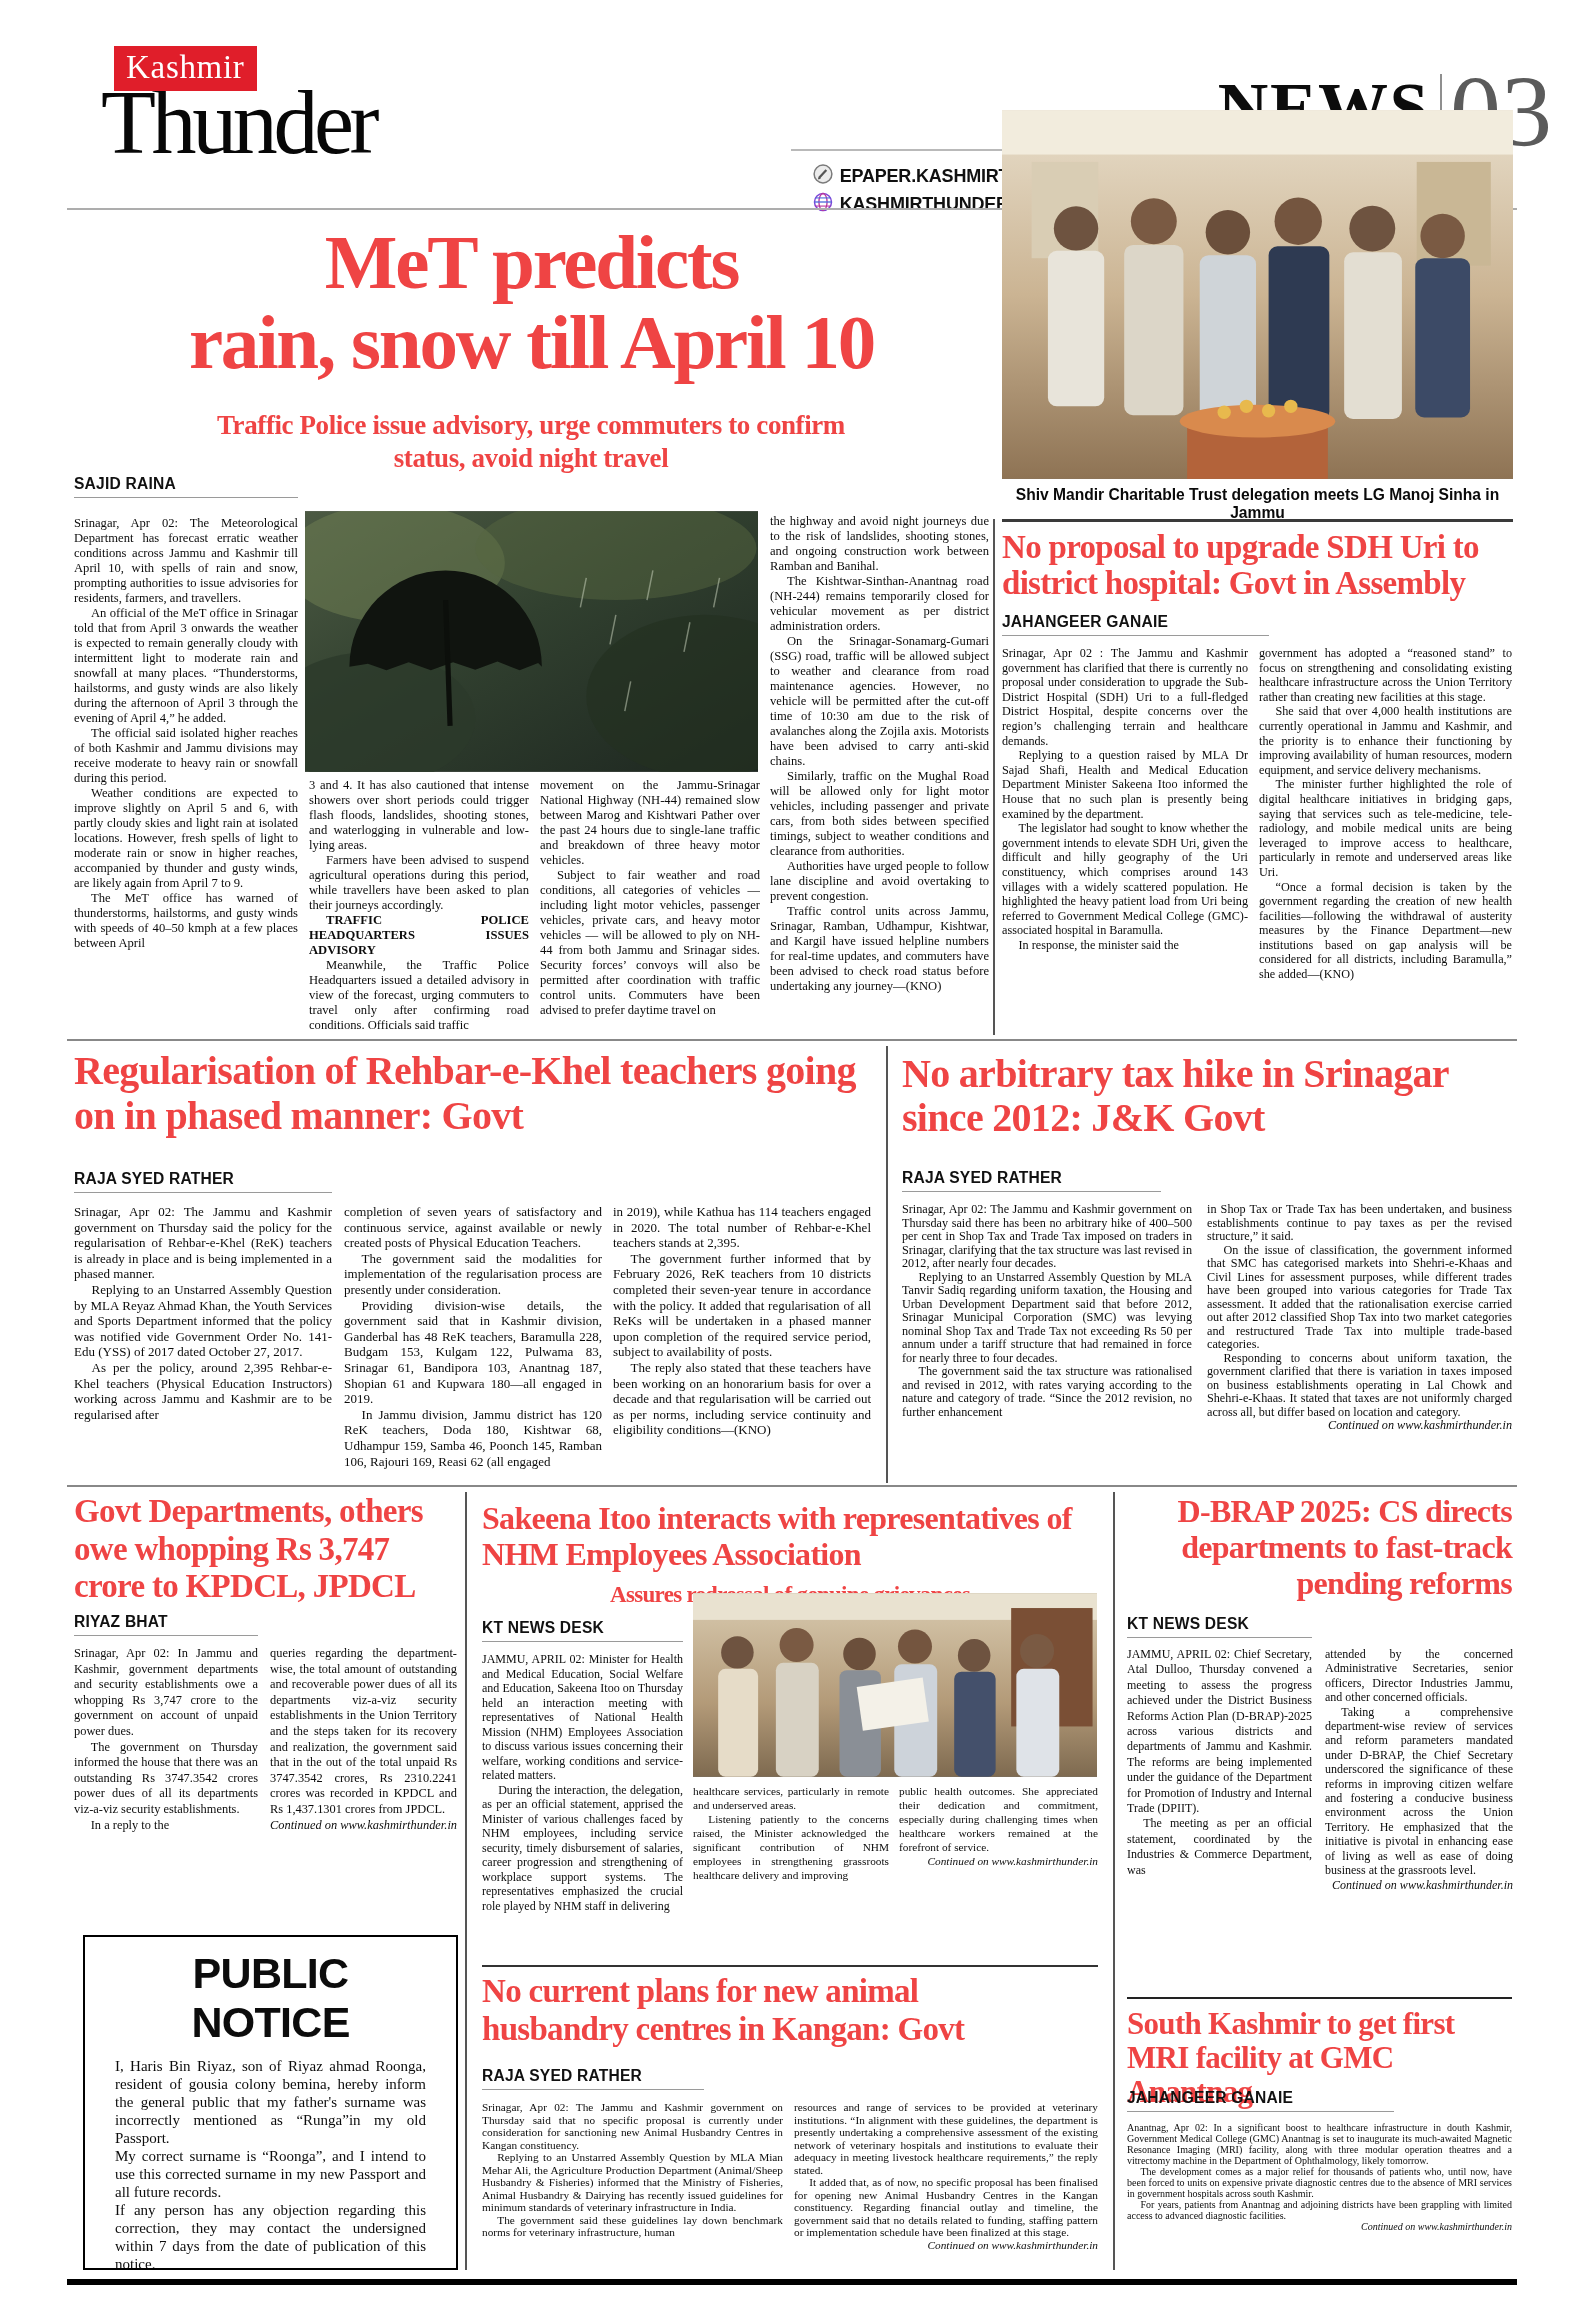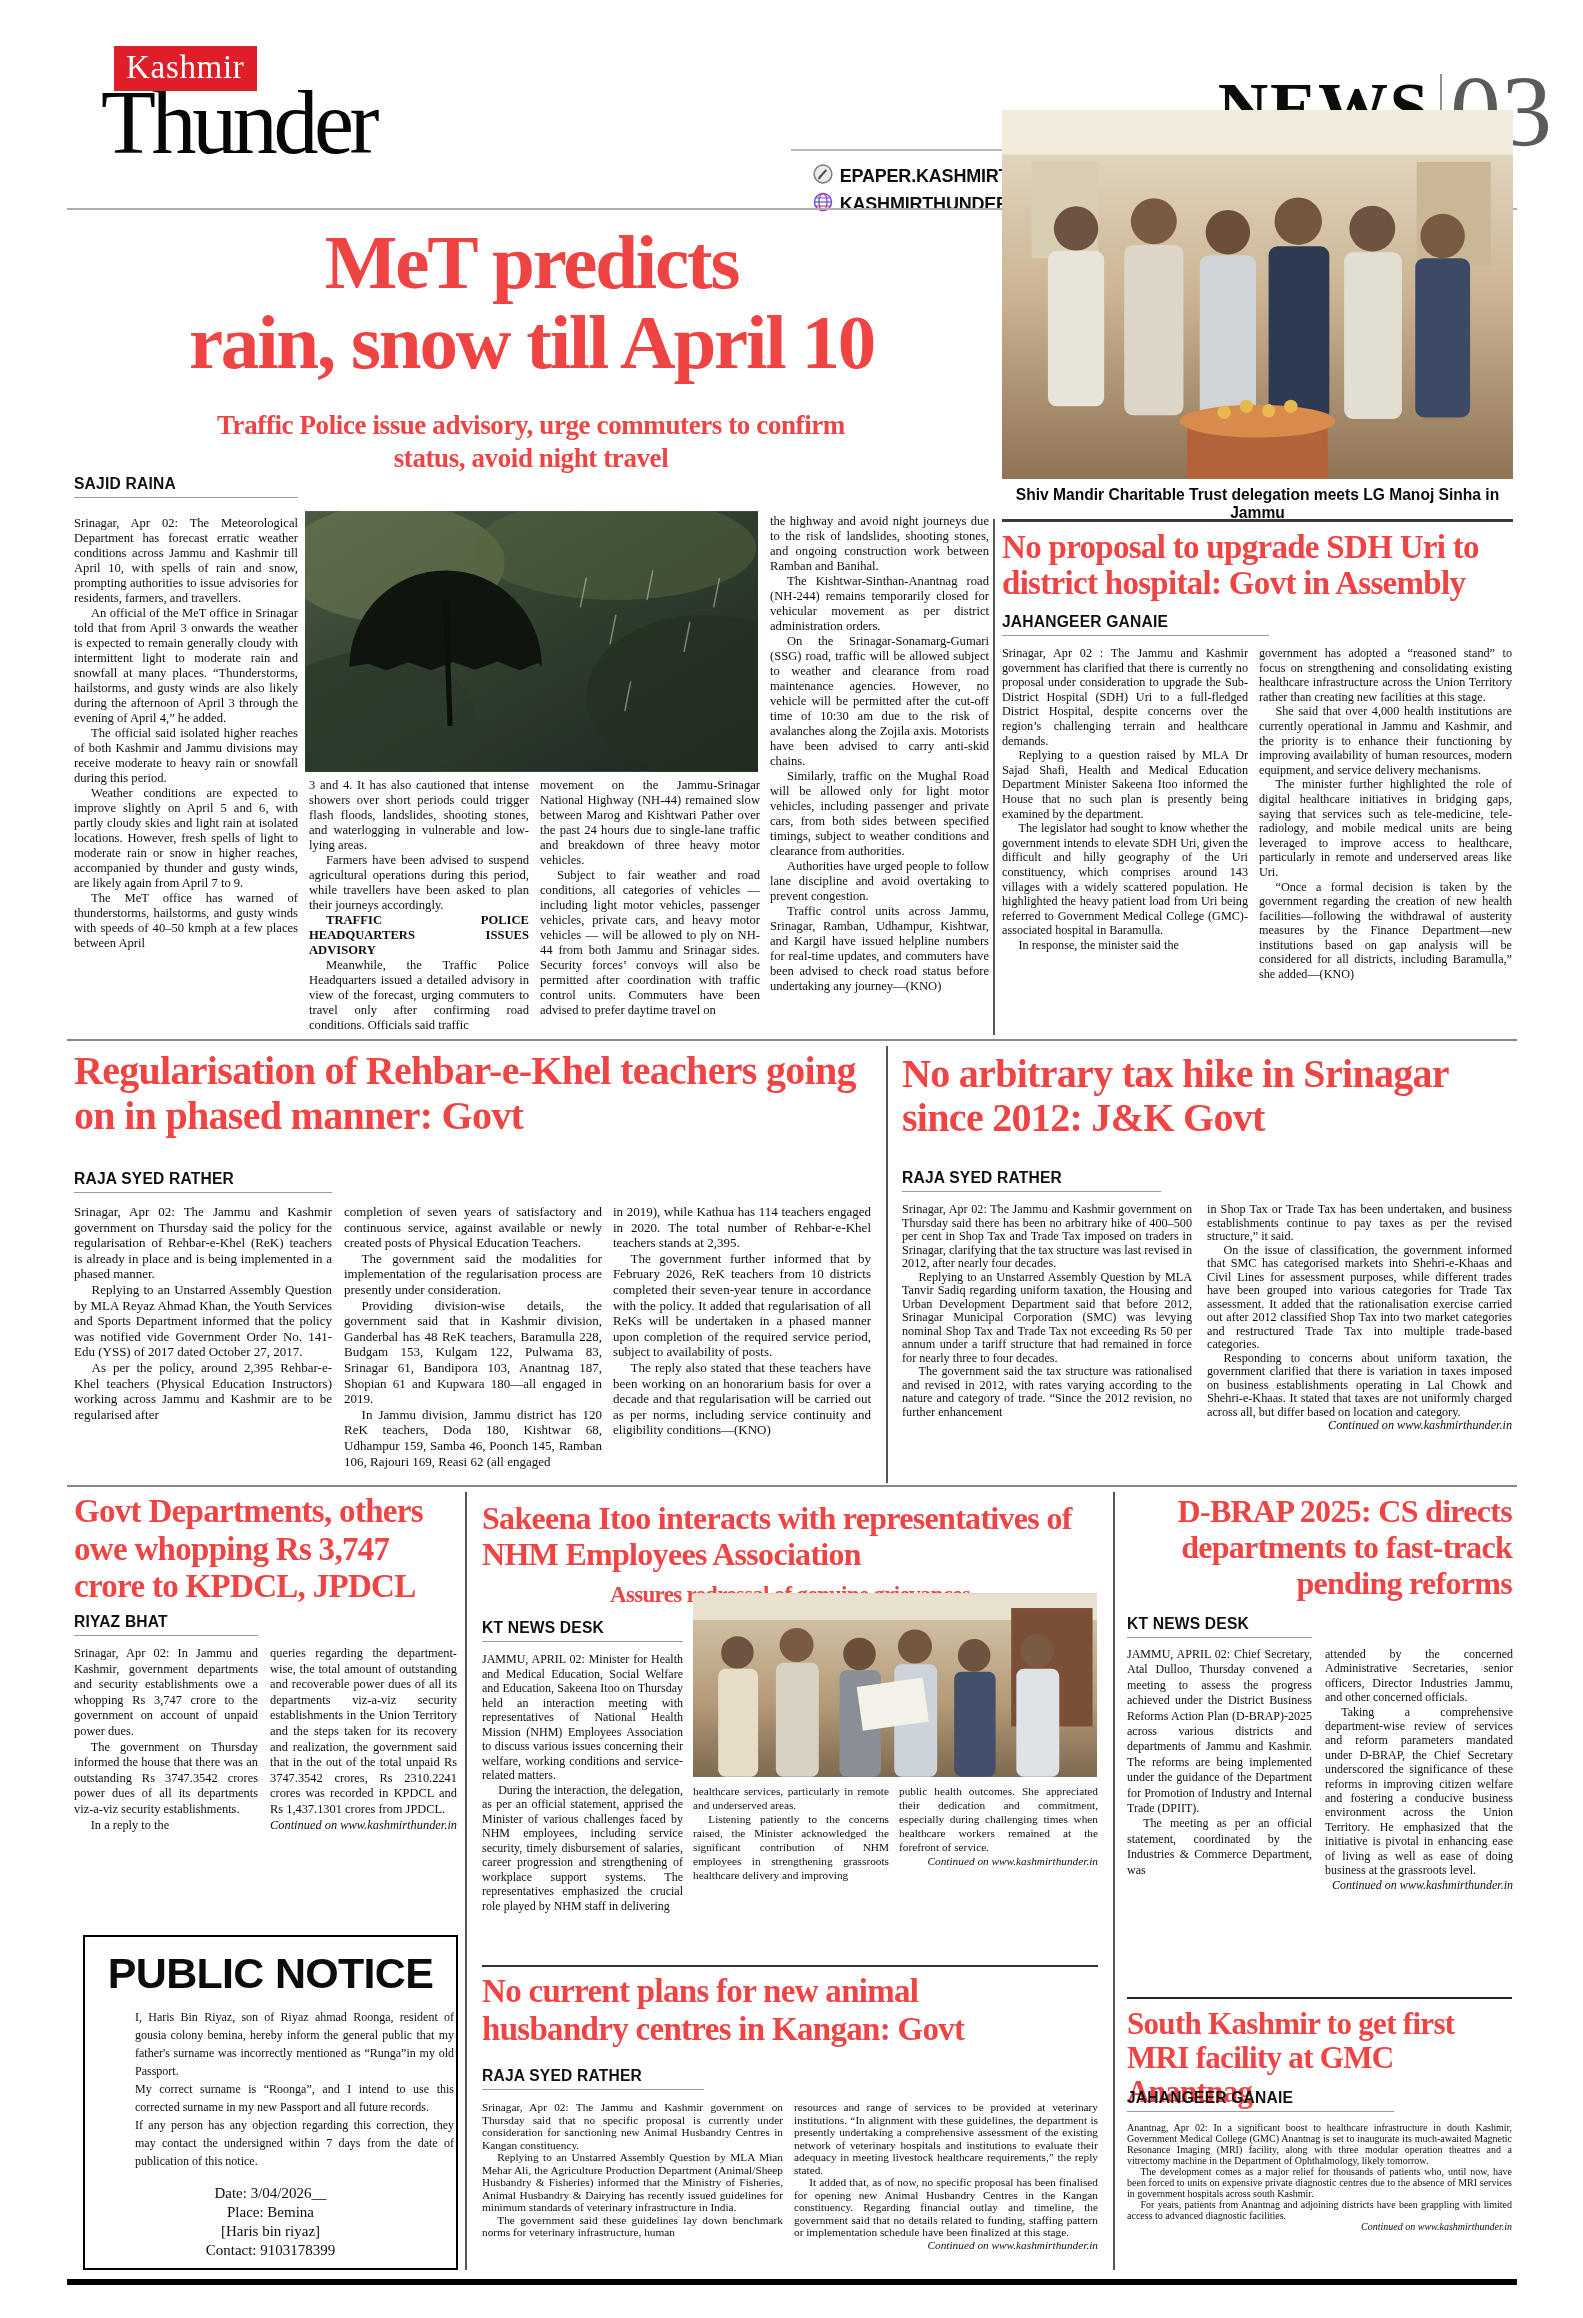--- a/index.html
+++ b/index.html
@@ -22,21 +22,21 @@
               letter-spacing:1.5px;text-align:right;}
   .date-line{font-family:"Liberation Sans",sans-serif;font-weight:bold;font-size:27px;text-align:right;letter-spacing:-0.4px;}
   .pagenum{font-family:"Liberation Serif",serif;font-size:102px;line-height:1;color:#5b5b5b;}
   .site-link{display:flex;align-items:center;gap:6.7px;font-family:"Liberation Sans",sans-serif;
              font-weight:bold;font-size:18px;letter-spacing:-0.2px;color:#101010;}
   
   .thunder{font-family:"Liberation Serif",serif;font-size:90px;line-height:1;letter-spacing:-4.4px;color:#070707;}
   .kashmir-box{background:#e01e2a;color:#ffffff;font-family:"Liberation Serif",serif;font-size:33px;
                padding:2.2px 12px 5.2px;letter-spacing:0.7px;}
   
-  .pn-box{border:2.2px solid #000;box-sizing:border-box;padding:12px 2px;overflow:hidden;}
+  .pn-box{border:2.2px solid #000;box-sizing:border-box;padding:12px 30px;overflow:hidden;}
   .pn-title{font-family:"Liberation Sans",sans-serif;font-weight:bold;font-size:43px;text-align:center;letter-spacing:-0.7px;}
   .pn-body p{margin:0;text-indent:0;}
   .pn-footer p{margin:0;text-align:center;text-indent:0;}
   .photo{overflow:hidden;background:#777;}
   .caption{font-family:"Liberation Sans",sans-serif;font-weight:bold;font-size:15.6px;color:#0a0a0a;}
 </style>
 </head>
 <body>
 
 <div class="page">
@@ -241,21 +241,21 @@
       <p>The government on Thursday informed the house that there was an outstanding Rs 3747.3542 crores power dues of all its departments viz-a-viz security establishments.</p>
       <p>In a reply to the</p>
     </div>
   <div class="abs coltext has-cont" style="left:270px;top:1646px;width:187px;height:261px;font-size:12.4px;line-height:15.6px;">
       <p>queries regarding the department-wise, the total amount of outstanding and recoverable power dues of all its departments viz-a-viz security establishments in the Union Territory and the steps taken for its recovery and realization, the government said that in the out of the total unpaid Rs 3747.3542 crores, Rs 2310.2241 crores was recorded in KPDCL and Rs 1,437.1301 crores from JPDCL.</p>
       <p>Continued on www.kashmirthunder.in</p>
     </div>
 
   <div class="abs pn-box" style="left:83px;top:1935px;width:375px;height:335px;">
     <div class="pn-title">PUBLIC NOTICE</div>
-    <div class="coltext pn-body" style="margin-top:10.4px;font-size:12px;line-height:18px;margin-left:48px;">
+    <div class="coltext pn-body" style="margin-top:10.4px;font-size:15px;line-height:18px;">
         <p>I, Haris Bin Riyaz, son of Riyaz ahmad Roonga, resident of gousia colony bemina, hereby inform the general public that my father's surname was incorrectly mentioned as “Runga”in my old Passport.</p>
         <p>My correct surname is “Roonga”, and I intend to use this corrected surname in my new Passport and all future records.</p>
         <p>If any person has any objection regarding this correction, they may contact the undersigned within 7 days from the date of publication of this notice.</p>
       </div>
     <div class="pn-footer" style="margin-top:13.3px;font-size:15px;line-height:19px;">
         <p>Date: 3/04/2026__</p>
         <p>Place: Bemina</p>
         <p>[Haris bin riyaz]</p>
         <p>Contact: 9103178399</p>
       </div>

